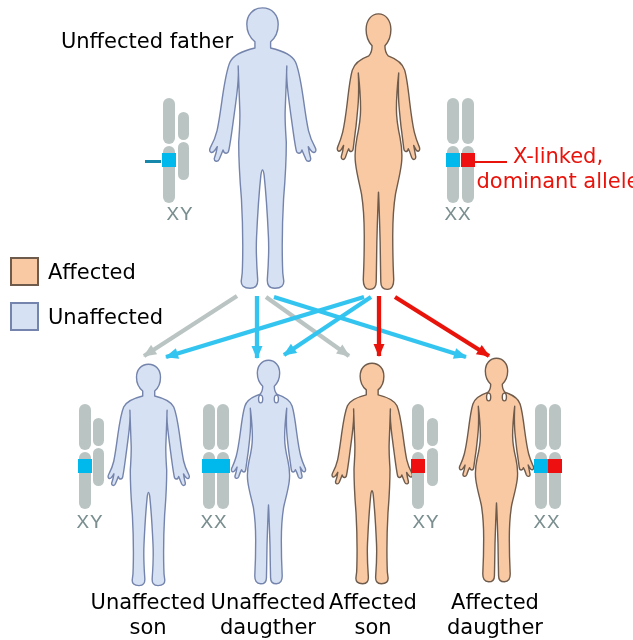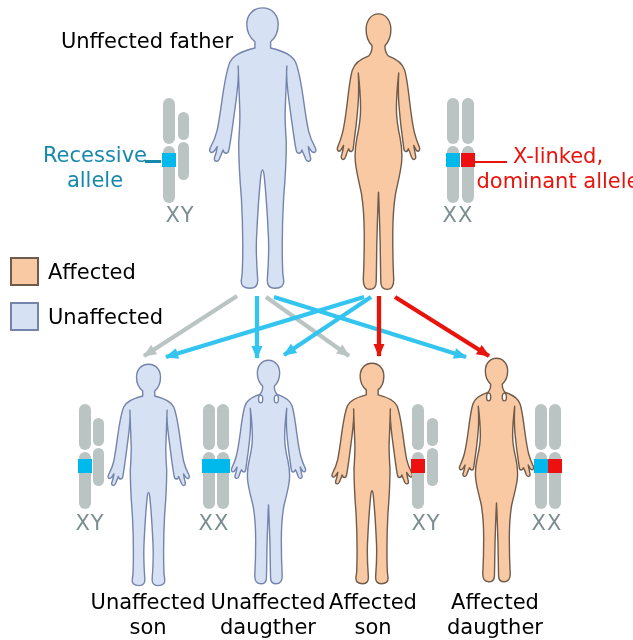--- a/index.html
+++ b/index.html
@@ -23,21 +23,21 @@
 
   
   .chrom{position:absolute;width:12px;}
   .chrom .arm{background:var(--chromosome);border-radius:6px;}
   .chrom .arm.at{height:46px;}
   .chrom .arm.ab{height:57px;margin-top:2px;}
   .chrom.ychrom{width:11px;}
   .chrom.ychrom .arm.at{height:28px;}
   .chrom.ychrom .arm.ab{height:38px;margin-top:2px;}
   .band{position:absolute;left:-1px;right:-1px;top:55px;height:14px;}
-  .karyo{position:absolute;font-size:21px;letter-spacing:1px;color:var(--karyotype-text);transform:translateX(-50%);white-space:nowrap;}
+  .karyo{position:absolute;font-size:21px;letter-spacing:1px;color:var(--karyotype-text);transform:translateX(-50%);white-space:nowrap;font-family:Liberation Mono, monospace;}
 
   
   .legend-row{position:absolute;display:flex;align-items:center;gap:9px;}
   .swatch{width:25px;height:25px;border:2px solid;}
   .swatch.affected{background:var(--affected-fill);border-color:var(--affected-stroke);}
   .swatch.unaffected{background:var(--unaffected-fill);border-color:var(--unaffected-stroke);}
   .legend-label{font-size:21px;}
 
   
   .child-label{position:absolute;font-size:21px;line-height:25px;text-align:center;transform:translateX(-50%);white-space:nowrap;}
@@ -80,24 +80,20 @@
     <div class="arm at"></div>
       <div class="arm ab"></div>
     <div class="band" style="background: rgb(0, 185, 236);"></div>
   </div>
   <div class="chrom ychrom" style="left:178px;top:112px;">
     <div class="arm at"></div>
       <div class="arm ab"></div>
   </div>
   <div class="karyo" style="left:180px;top:203px;">XY</div>
 
-  <div class="ann teal" style="left:95px;top:143px;">
-    <div>Recessive</div>
-    <div>allele</div>
-  </div>
   <div class="pointer teal" style="left:145px;top:160px;width:16px;"></div>
 
   <div class="chrom" style="left:447px;top:98px;">
     <div class="arm at"></div>
       <div class="arm ab"></div>
     <div class="band" style="background: rgb(0, 185, 236);"></div>
   </div>
   <div class="chrom" style="left:462px;top:98px;">
     <div class="arm at"></div>
       <div class="arm ab"></div>

